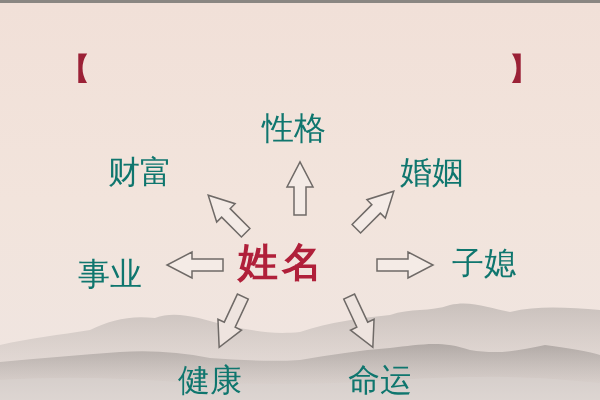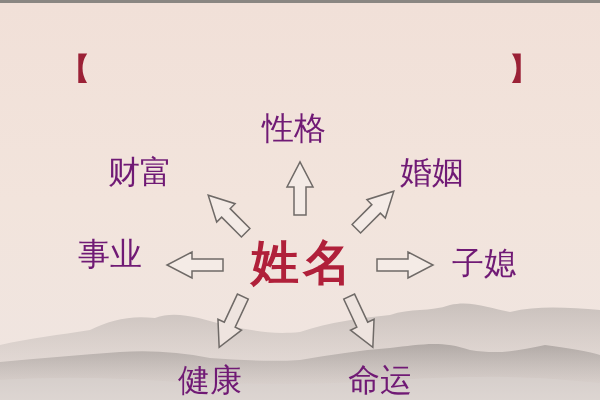--- a/index.html
+++ b/index.html
@@ -7,22 +7,22 @@
          background:#f1e2da; font-family:"DejaVu Sans", sans-serif; }
   .topbar { position:absolute; left:0; top:0; width:600px; height:3px; background:#8a8682; }
   .bg { position:absolute; left:0; top:3px; width:600px; height:397px;
         background:linear-gradient(180deg,#f1e0d8 0%,#f2e4dc 50%,#efe5e1 100%); }
   .mountains { position:absolute; left:0; top:0; width:600px; height:400px; }
   .title { position:absolute; left:60px; top:44px; width:480px; height:50px;
            display:flex; align-items:center; justify-content:space-between;
            color:#9b2136; font-weight:bold; font-size:31px; letter-spacing:1px; }
   .title .bracket { font-size:30px; }
   .center { position:absolute; left:238px; top:232px; width:130px; height:60px;
-            color:#b0203a; font-weight:bold; font-size:48px; text-align:center; line-height:60px; letter-spacing:4px; }
-  .node { position:absolute; font-size:32px; color:#701a75; line-height:40px; white-space:nowrap; }
+            color:#b0203a; font-weight:bold; font-size:40px; line-height:60px; letter-spacing:4px; }
+  .node { position:absolute; font-size:32px; color:#0f766e; line-height:40px; white-space:nowrap; }
   .arrows { position:absolute; left:0; top:0; width:600px; height:400px; }
 </style>
 </head>
 <body>
 
 <div class="topbar"></div>
 <div class="bg"></div>
 
 <svg class="mountains" viewBox="0 0 600 400">
   <defs>
@@ -74,16 +74,16 @@
   <g transform="translate(361,322) rotate(155)">
     <path d="M-6,28 L-6,-3 L-13,-3 L0,-28 L13,-3 L6,-3 L6,28 Z" fill="#eee4df"></path>
   </g>
 </svg>
 
 <div class="center">姓名</div>
 
 <div class="node" style="left:262px;top:108px;">性格</div>
 <div class="node" style="left:108px;top:152px;">财富</div>
 <div class="node" style="left:400px;top:152px;">婚姻</div>
-<div class="node" style="left:78px;top:234px;font-family:Liberation Serif, serif;">事业</div>
+<div class="node" style="left:78px;top:254px;font-family:Liberation Serif, serif;">事业</div>
 <div class="node" style="left:452px;top:246px;font-family:Liberation Mono, monospace;">子媳</div>
 <div class="node" style="left:178px;top:360px;text-align:center;">健康</div>
 <div class="node" style="left:348px;top:360px;">命运</div>
 
 </body></html>

